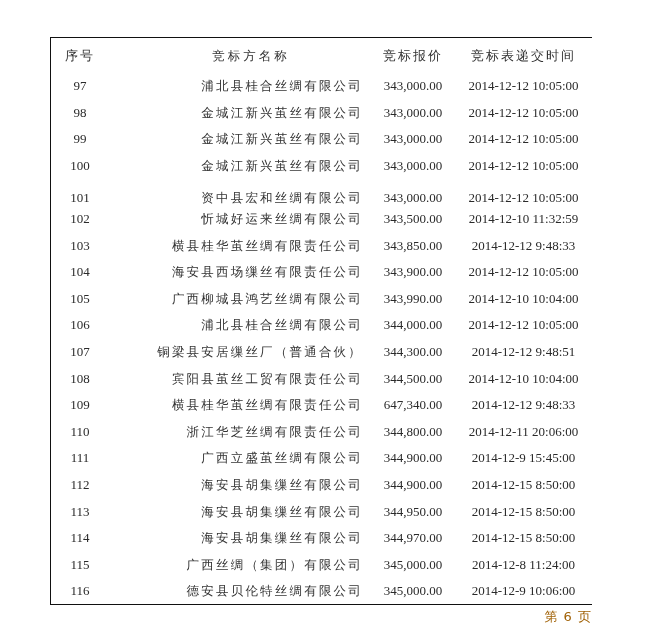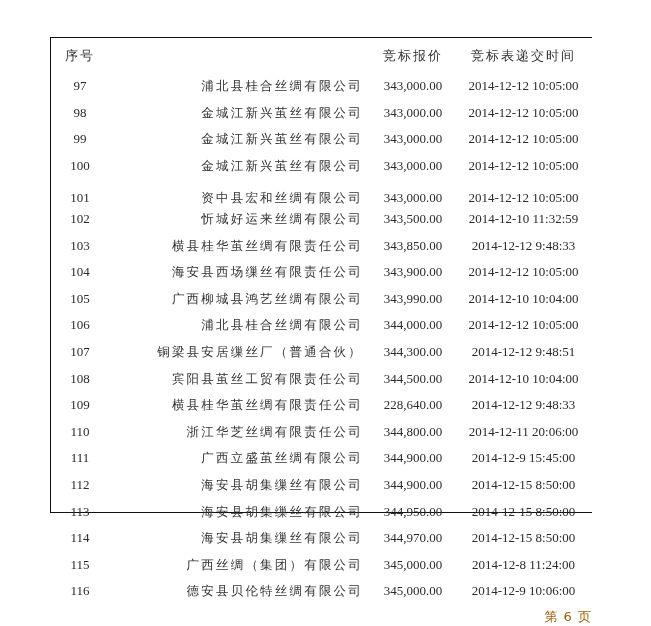--- a/index.html
+++ b/index.html
@@ -13,21 +13,21 @@
       position: relative;
       overflow: hidden;
       font-family: "Liberation Serif", "DejaVu Serif", serif;
       color: #2a2a2a;
     }
     .frame {
       position: absolute;
       left: 50px;
       top: 37px;
       width: 542px;
-      height: 476px;
+      height: 568px;
       border-top: 1.5px solid #111;
       border-left: 1.5px solid #111;
       border-bottom: 1.5px solid #111;
       box-sizing: border-box;
     }
     .row {
       position: absolute;
       left: 0;
       width: 542px;
       height: 26px;
@@ -56,20 +56,21 @@
       color: #a16207;
       letter-spacing: 1px;
     }
   </style>
 </head>
 <body>
 
 <div class="frame">
   <div class="row hdr" style="top:5px;">
     <span class="cell c-seq">序号</span>
+    <span class="cell c-name">竞标方名称</span>
     <span class="cell c-time">竞标表递交时间</span>
     <span class="cell c-price">竞标报价</span>
   </div>
   <div id="rows">
       <div class="row" style="top: 35px;">
         <span class="cell c-seq">97</span>
         <span class="cell c-name">浦北县桂合丝绸有限公司</span>
         <span class="cell c-price">343,000.00</span>
         <span class="cell c-time">2014-12-12 10:05:00</span>
       </div>
@@ -135,21 +136,21 @@
       </div>
       <div class="row" style="top: 327.6px;">
         <span class="cell c-seq">108</span>
         <span class="cell c-name">宾阳县茧丝工贸有限责任公司</span>
         <span class="cell c-price">344,500.00</span>
         <span class="cell c-time">2014-12-10 10:04:00</span>
       </div>
       <div class="row" style="top: 354.2px;">
         <span class="cell c-seq">109</span>
         <span class="cell c-name">横县桂华茧丝绸有限责任公司</span>
-        <span class="cell c-price">228,640.00</span>
+        <span class="cell c-price">647,340.00</span>
         <span class="cell c-time">2014-12-12 9:48:33</span>
       </div>
       <div class="row" style="top: 380.8px;">
         <span class="cell c-seq">110</span>
         <span class="cell c-name">浙江华芝丝绸有限责任公司</span>
         <span class="cell c-price">344,800.00</span>
         <span class="cell c-time">2014-12-11 20:06:00</span>
       </div>
       <div class="row" style="top: 407.4px;">
         <span class="cell c-seq">111</span>

